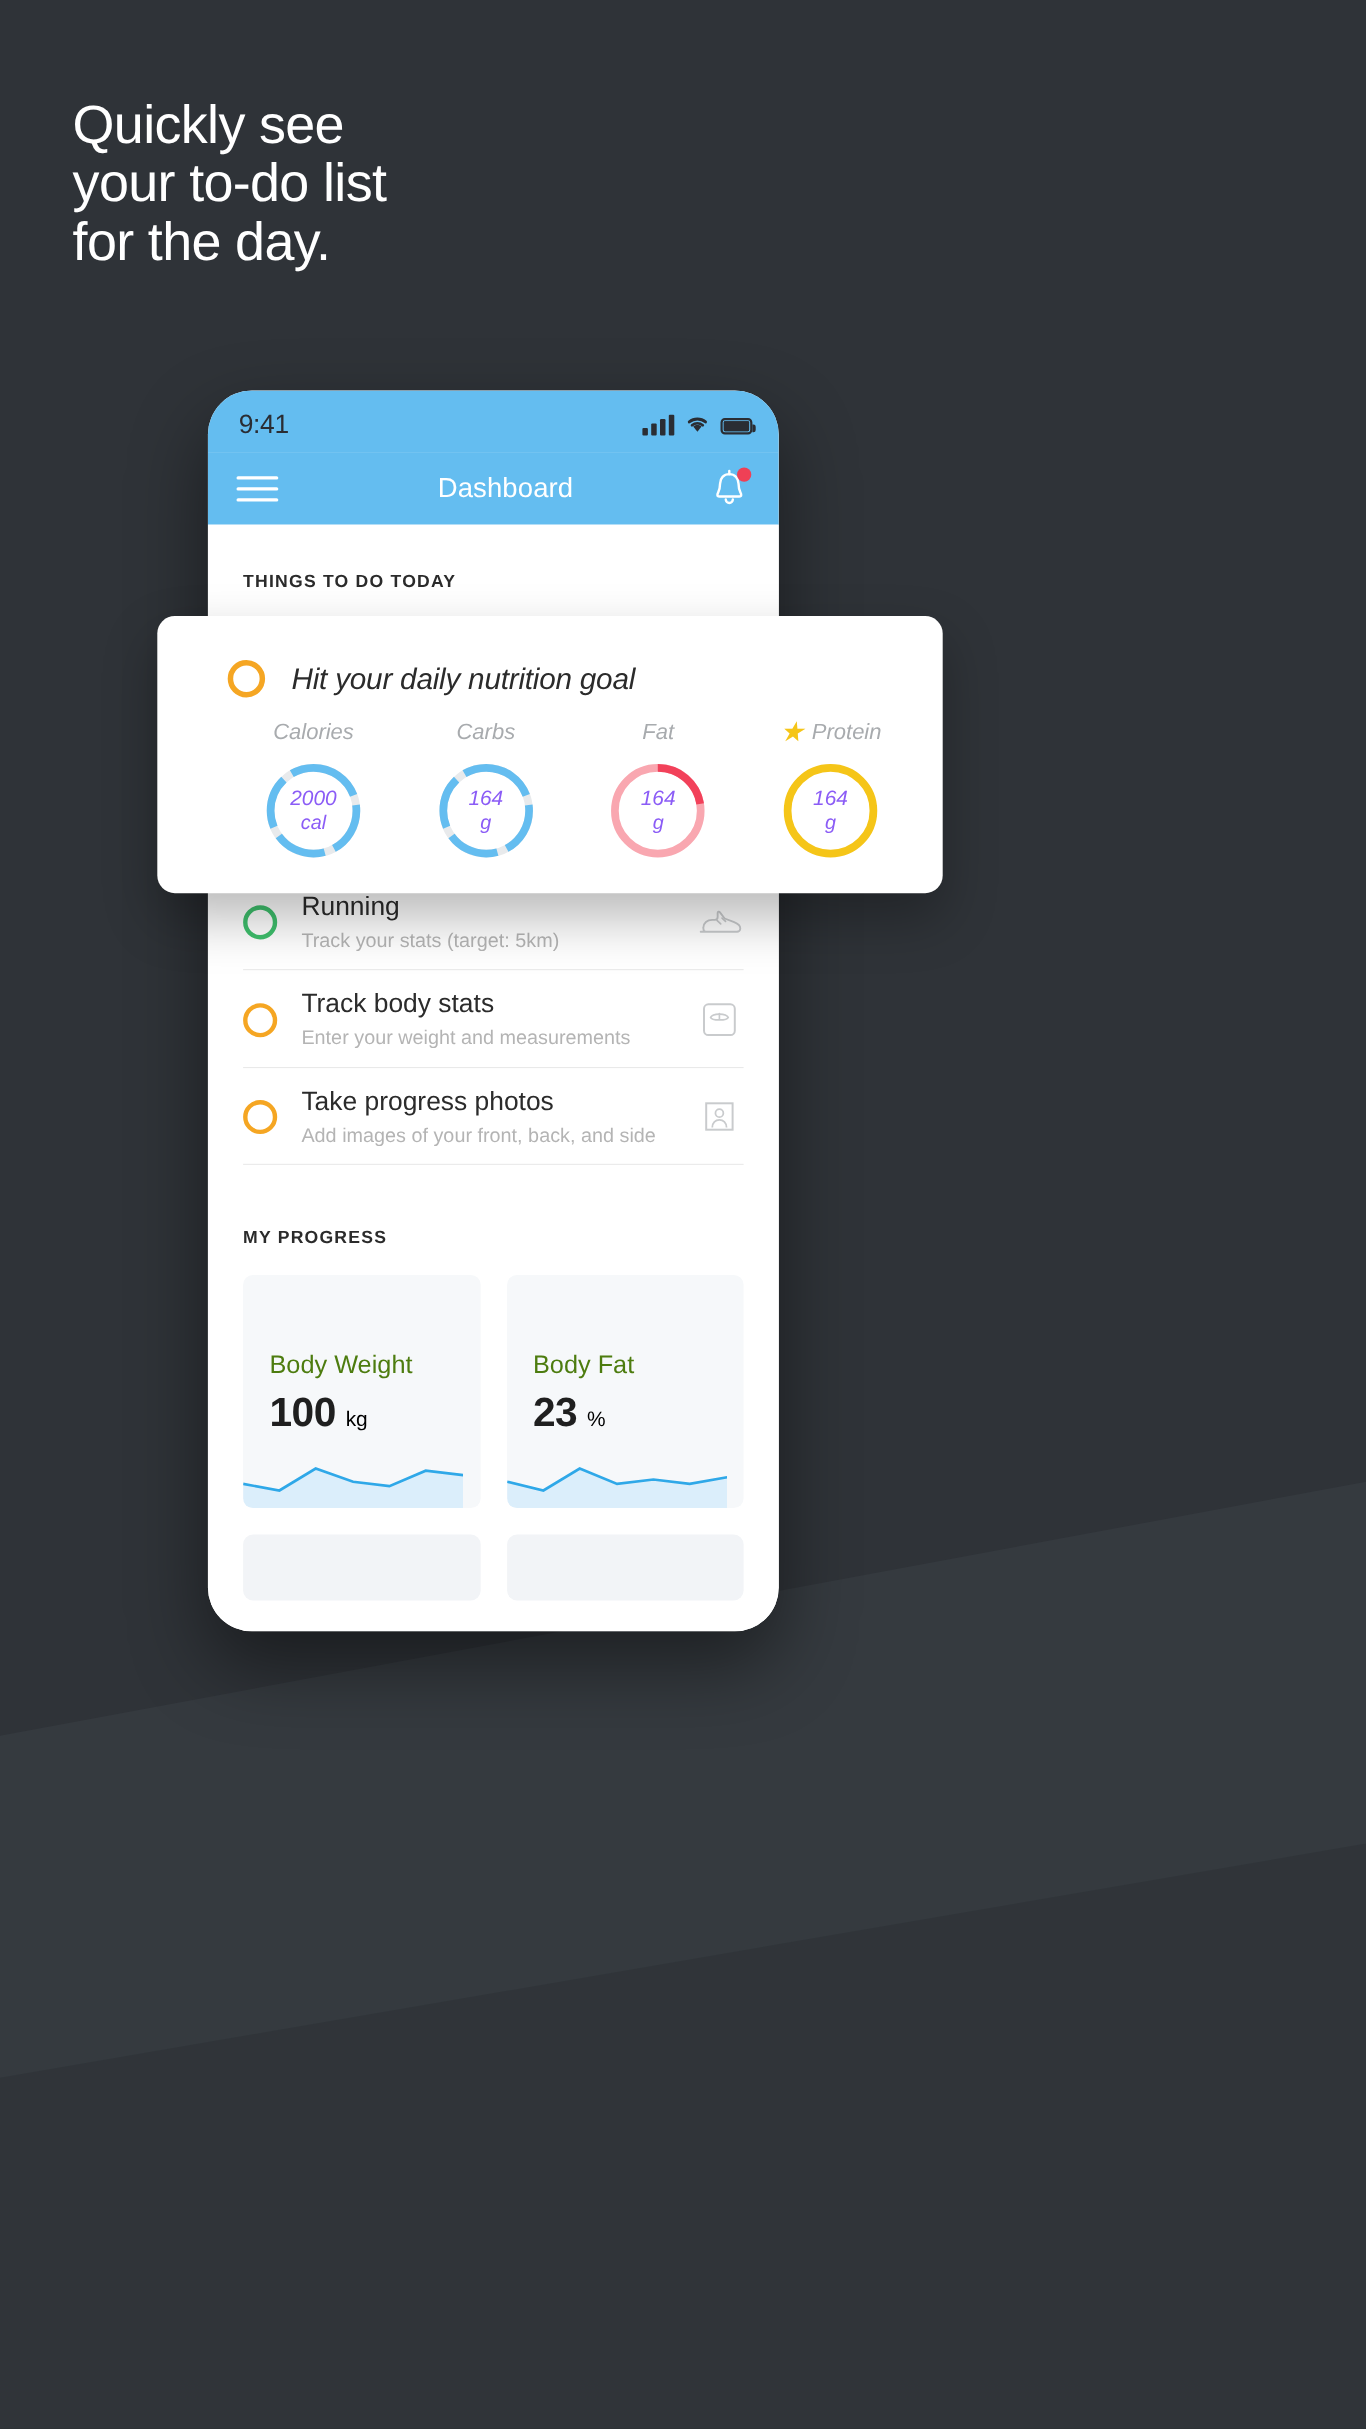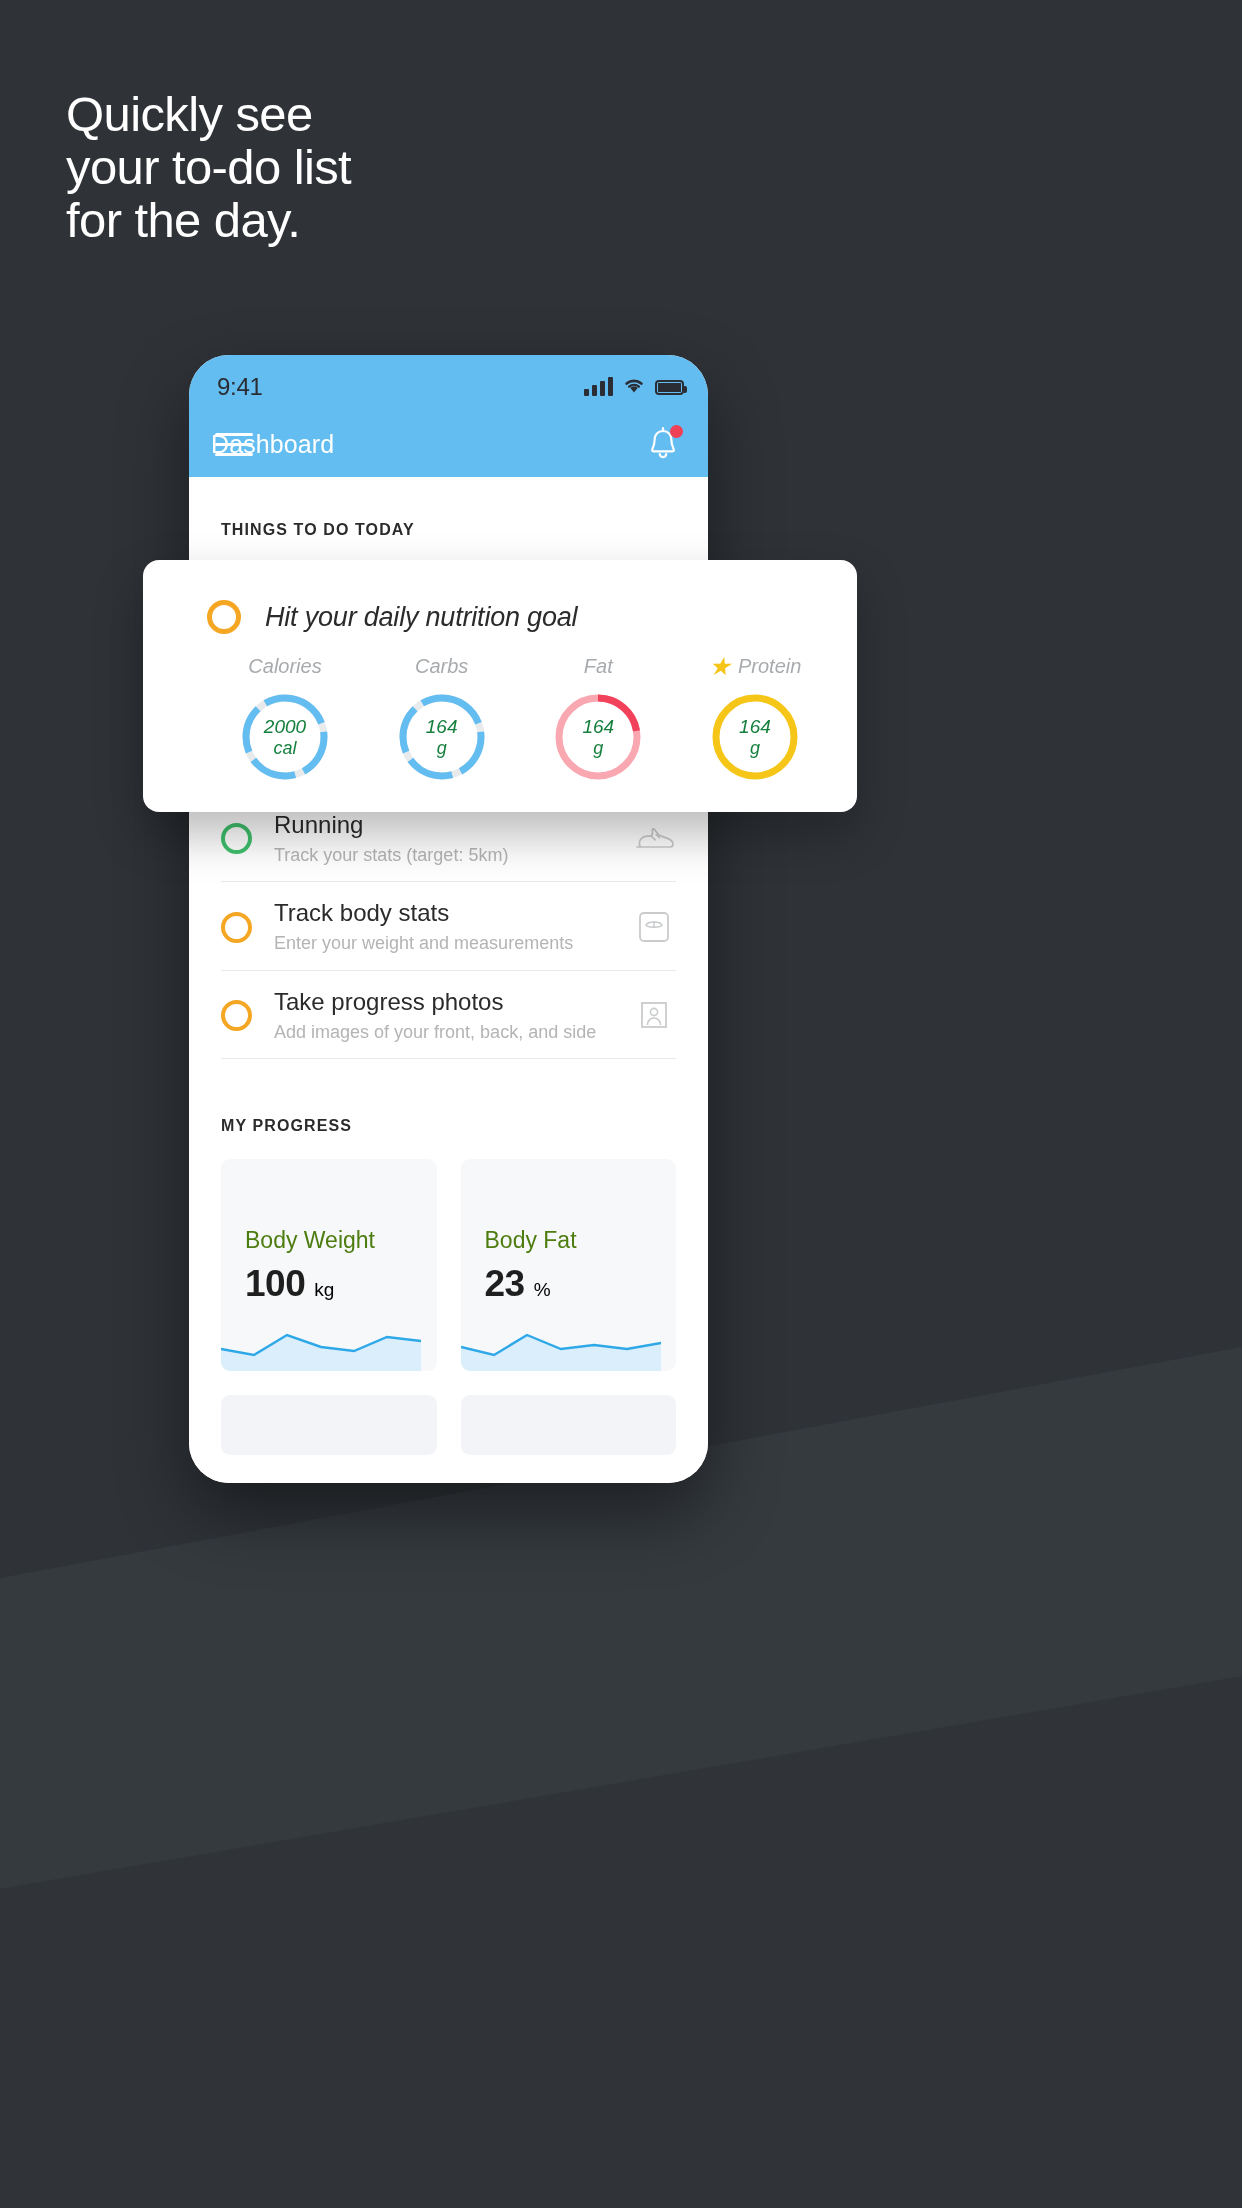--- a/index.html
+++ b/index.html
@@ -133,21 +133,21 @@
     align-items: center;
     padding: 0 26px;
     position: relative;
   }
   .hamburger { width: 38px; display: flex; flex-direction: column; gap: 7px; cursor: pointer; }
   .hamburger span { display: block; height: 3px; background: #ffffff; border-radius: 2px; }
 
   .appbar-title {
     position: absolute;
     left: 0; right: 0;
-    text-align: left;
+    text-align: center;
     color: #ffffff;
     font-size: 25px;
     font-weight: normal;
     letter-spacing: 0.1px;
     pointer-events: none;
     padding-left: 22px;
   }
   .bell-wrap {
     margin-left: auto;
     position: relative;
@@ -316,21 +316,21 @@
   }
   .ring-wrap svg { position: absolute; inset: 0; }
   .ring-text {
     position: absolute;
     inset: 0;
     display: flex;
     flex-direction: column;
     align-items: center;
     justify-content: center;
     font-size: 18px;
-    color: #15803d;
+    color: #8b5cf6;
     line-height: 1.12;
     text-align: center;
   }
   .ring-text .num { font-size: 19px; }
   .ring-text .unit { font-size: 18px; }
 </style>
 </head>
 <body>
 
 <div class="bg-base"></div>

